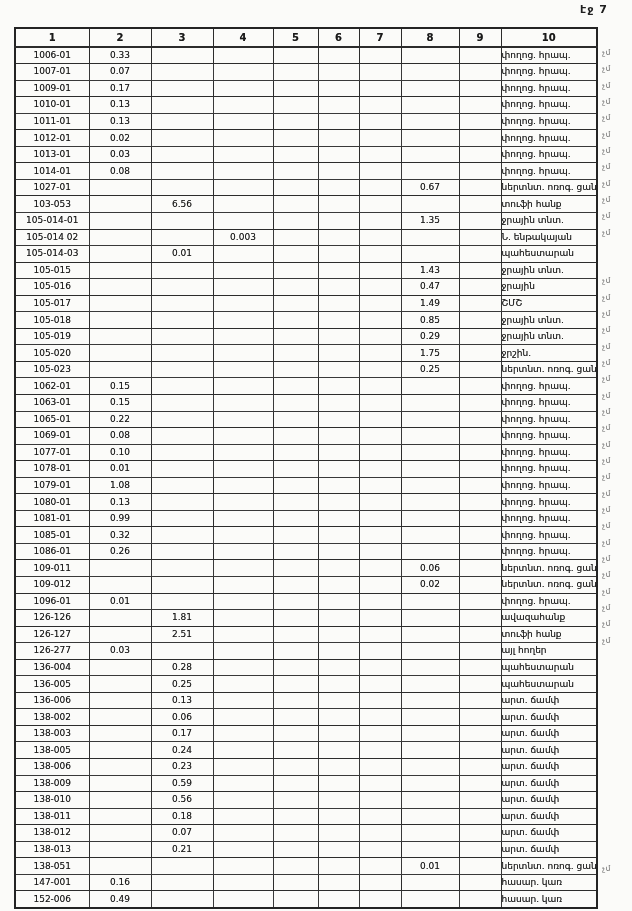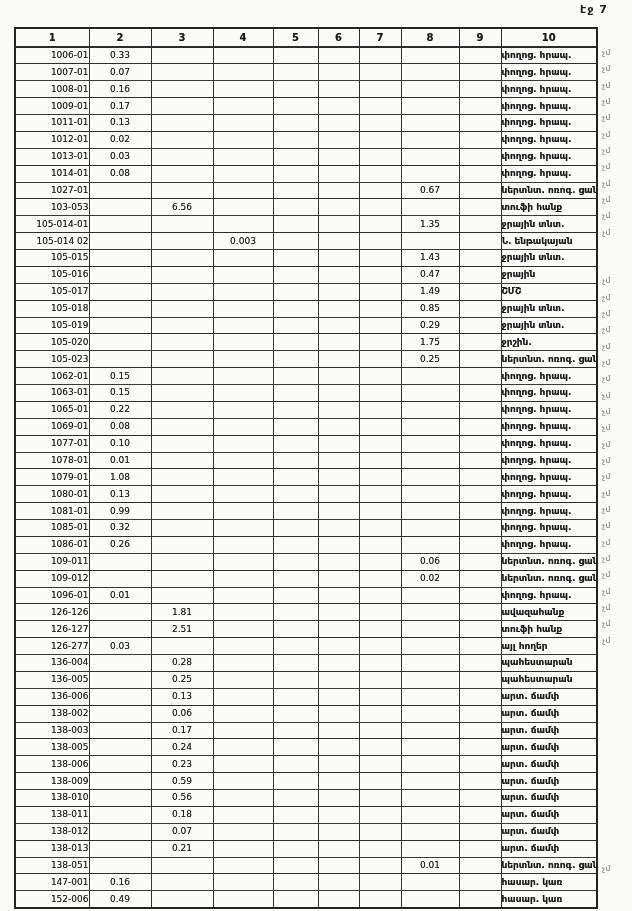--- a/index.html
+++ b/index.html
@@ -28,23 +28,23 @@
     color:#1c1c1c;
     text-shadow:0 0 0.5px rgba(20,20,20,0.55);
   }
   table.sheet{border:2px solid #262626;}
   table.sheet th{
     height:17px;font-size:10px;font-weight:bold;text-align:center;
     border-bottom-width:2px;
   }
   tbody tr{height:16.3px;}
   tbody tr:nth-child(even) td{border-color:#3a3a3a;}
-  td.c1{text-align:right;padding-left:5px;font-size:9.5px;}
+  td.c1{text-align:center;padding-left:5px;font-size:9.5px;}
   td.c2,td.c3,td.c4,td.c5,td.c6,td.c7,td.c8,td.c9{text-align:center;}
-  td.c10{text-align:left;padding-left:4px;font-size:8.6px;font-weight:bold;}
+  td.c10{text-align:left;padding-left:4px;font-size:8.6px;}
   .mark{
     position:absolute;left:602px;
     font-size:7.5px;color:#6a6a6a;
     transform:rotate(-4deg);
     letter-spacing:0.5px;
     text-shadow:none;
   }
   col.w1{width:74px}col.w2{width:62px}col.w3{width:62px}col.w4{width:60px}
   col.w5{width:45px}col.w6{width:41px}col.w7{width:42px}col.w8{width:58px}
   col.w9{width:42px}col.w10{width:96px}
@@ -102,44 +102,44 @@
           <td class="c3"></td>
           <td class="c4"></td>
           <td class="c5"></td>
           <td class="c6"></td>
           <td class="c7"></td>
           <td class="c8"></td>
           <td class="c9"></td>
           <td class="c10">փողոց. հրապ.</td>
         </tr>
         <tr>
-          <td class="c1">1008-01</td>
-          <td class="c2">0.16</td>
-          <td class="c3"></td>
-          <td class="c4"></td>
-          <td class="c5"></td>
-          <td class="c6"></td>
-          <td class="c7"></td>
-          <td class="c8"></td>
-          <td class="c9"></td>
-          <td class="c10">փողոց. հրապ.</td>
-        </tr>
-        <tr>
           <td class="c1">1009-01</td>
           <td class="c2">0.17</td>
           <td class="c3"></td>
           <td class="c4"></td>
           <td class="c5"></td>
           <td class="c6"></td>
           <td class="c7"></td>
           <td class="c8"></td>
           <td class="c9"></td>
           <td class="c10">փողոց. հրապ.</td>
         </tr>
         <tr>
+          <td class="c1">1010-01</td>
+          <td class="c2">0.13</td>
+          <td class="c3"></td>
+          <td class="c4"></td>
+          <td class="c5"></td>
+          <td class="c6"></td>
+          <td class="c7"></td>
+          <td class="c8"></td>
+          <td class="c9"></td>
+          <td class="c10">փողոց. հրապ.</td>
+        </tr>
+        <tr>
           <td class="c1">1011-01</td>
           <td class="c2">0.13</td>
           <td class="c3"></td>
           <td class="c4"></td>
           <td class="c5"></td>
           <td class="c6"></td>
           <td class="c7"></td>
           <td class="c8"></td>
           <td class="c9"></td>
           <td class="c10">փողոց. հրապ.</td>
@@ -220,20 +220,32 @@
           <td class="c1">105-014 02</td>
           <td class="c2"></td>
           <td class="c3"></td>
           <td class="c4">0.003</td>
           <td class="c5"></td>
           <td class="c6"></td>
           <td class="c7"></td>
           <td class="c8"></td>
           <td class="c9"></td>
           <td class="c10">Ն. ենթակայան</td>
+        </tr>
+        <tr>
+          <td class="c1">105-014-03</td>
+          <td class="c2"></td>
+          <td class="c3">0.01</td>
+          <td class="c4"></td>
+          <td class="c5"></td>
+          <td class="c6"></td>
+          <td class="c7"></td>
+          <td class="c8"></td>
+          <td class="c9"></td>
+          <td class="c10">պահեստարան</td>
         </tr>
         <tr>
           <td class="c1">105-015</td>
           <td class="c2"></td>
           <td class="c3"></td>
           <td class="c4"></td>
           <td class="c5"></td>
           <td class="c6"></td>
           <td class="c7"></td>
           <td class="c8">1.43</td>

